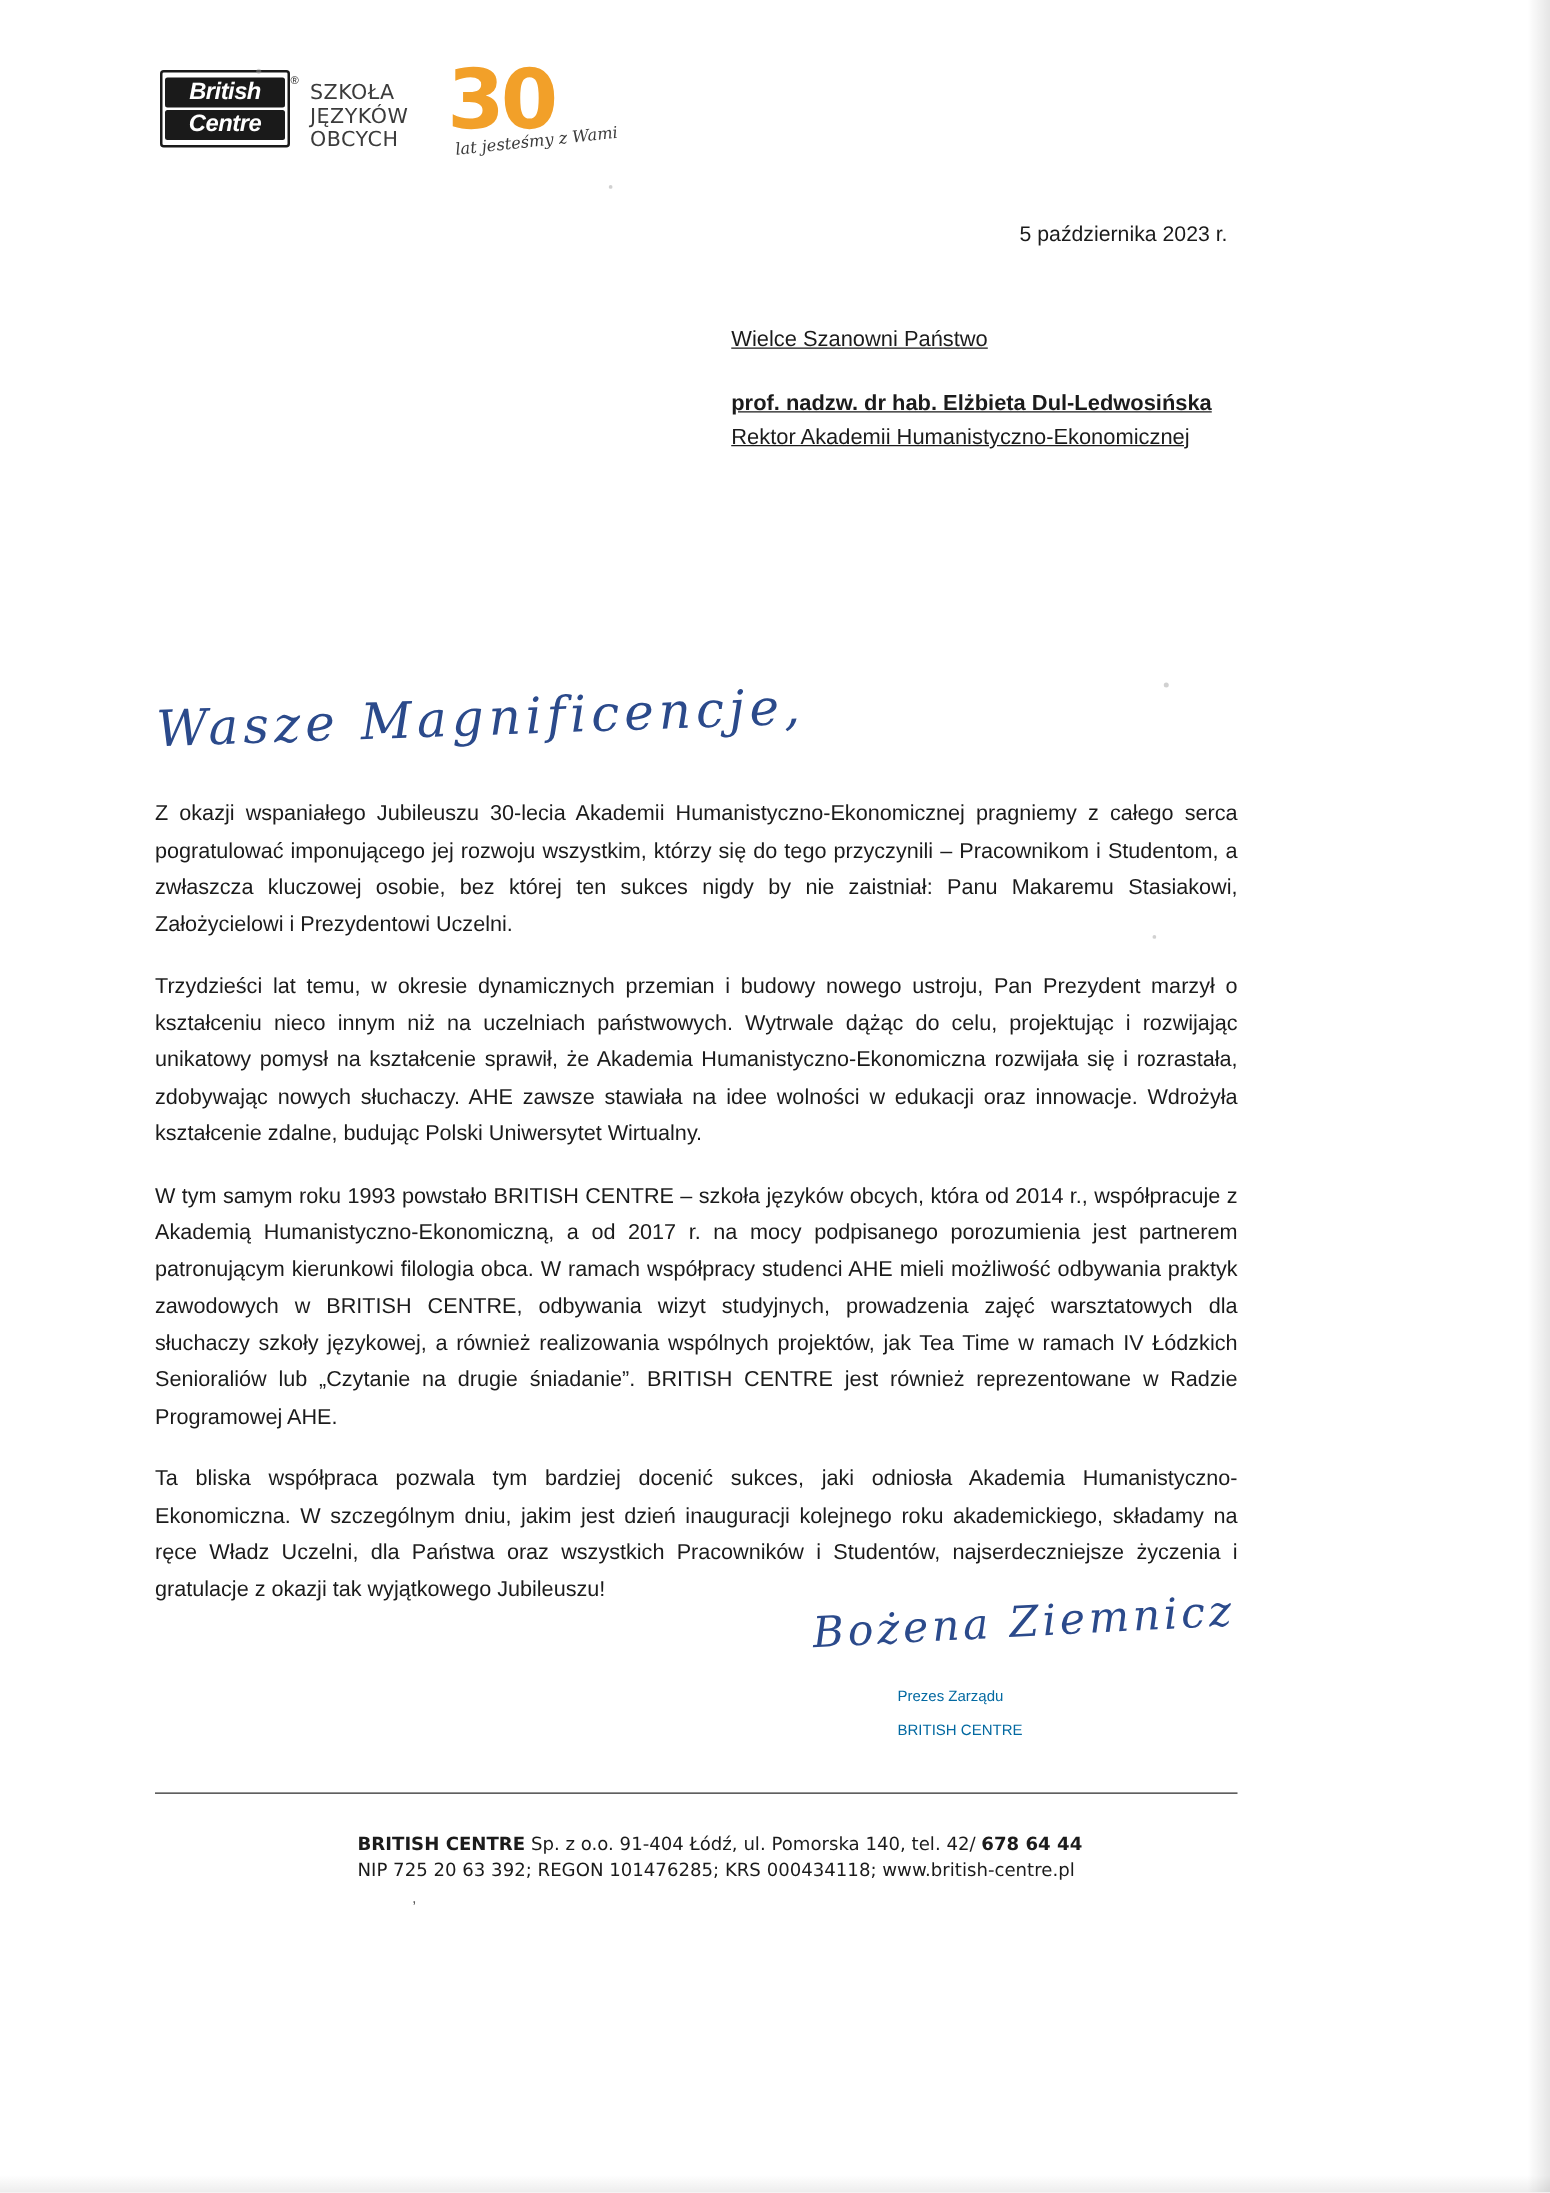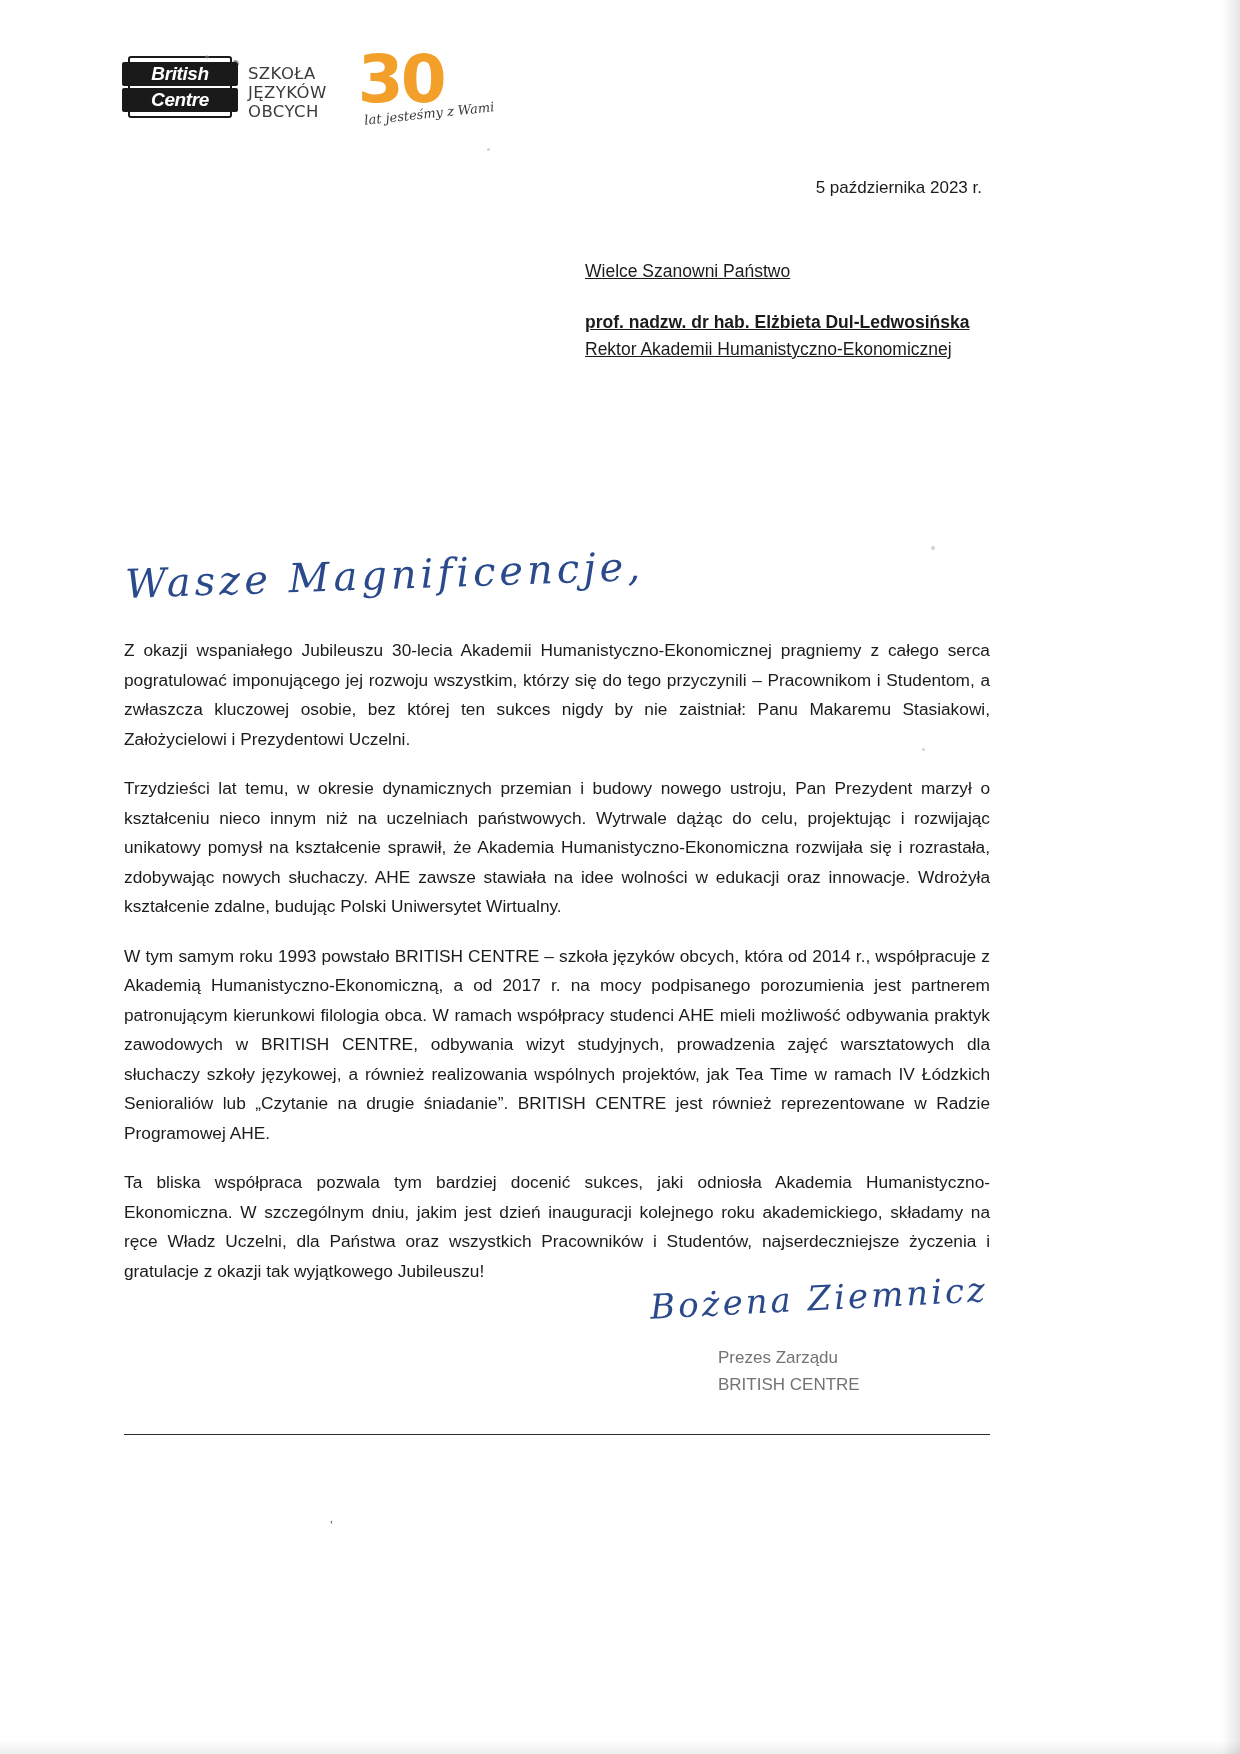--- a/index.html
+++ b/index.html
@@ -61,21 +61,21 @@
     box-sizing: border-box;
   }
   .bc-logo .bar {
     background: #1a1a1a;
     color: #ffffff;
     font-weight: bold;
     font-style: italic;
     font-size: 19px;
     letter-spacing: -0.4px;
     line-height: 24px;
-    width: 116px;
+    width: 96px;
     text-align: center;
     border-radius: 2px;
   }
   .bc-logo .bar.second {
     margin-top: 2px;
   }
   .bc-logo .reg {
     position: absolute;
     right: -9px;
     top: 1px;
@@ -180,23 +180,23 @@
     font-size: 34px;
     color: #2b4a8b;
     letter-spacing: 3px;
     transform: rotate(-3deg);
     white-space: nowrap;
   }
   .sig-title {
     position: absolute;
     left: 718px;
     top: 1344px;
-    font-size: 17px;
+    font-size: 12px;
     line-height: 27px;
-    color: #737373;
+    color: #0369a1;
   }
 
   
   .footer-rule {
     position: absolute;
     left: 124px;
     top: 1434px;
     width: 866px;
     height: 1px;
     background: #2b2b2b;
@@ -268,20 +268,26 @@
     <p>Ta bliska współpraca pozwala tym bardziej docenić sukces, jaki odniosła Akademia Humanistyczno-Ekonomiczna. W szczególnym dniu, jakim jest dzień inauguracji kolejnego roku akademickiego, składamy na ręce Władz Uczelni, dla Państwa oraz wszystkich Pracowników i Studentów, najserdeczniejsze życzenia i gratulacje z okazji tak wyjątkowego Jubileuszu!</p>
   </div>
 
   <div class="signature">Bożena Ziemnicz</div>
   <div class="sig-title">
     <div>Prezes Zarządu</div>
     <div>BRITISH CENTRE</div>
   </div>
 
   <div class="footer-rule"></div>
+  <div class="footer">
+    <div>
+      <strong>BRITISH CENTRE</strong><span> Sp. z o.o.  91-404 Łódź, ul. Pomorska 140, tel. 42/ </span><strong>678 64 44</strong>
+    </div>
+    <div>NIP 725 20 63 392; REGON 101476285; KRS 000434118; www.british-centre.pl</div>
+  </div>
   <div class="footer-mark">ʼ</div>
 
   <div class="speck" style="left:205px; top:55px; width:4px; height:4px;"></div>
   <div class="speck" style="left:487px; top:148px; width:3px; height:3px;"></div>
   <div class="speck" style="left:931px; top:546px; width:4px; height:4px;"></div>
   <div class="speck" style="left:922px; top:748px; width:3px; height:3px;"></div>
 
   <div class="scan-edge-right"></div>
   <div class="scan-edge-bottom"></div>
 </div>

